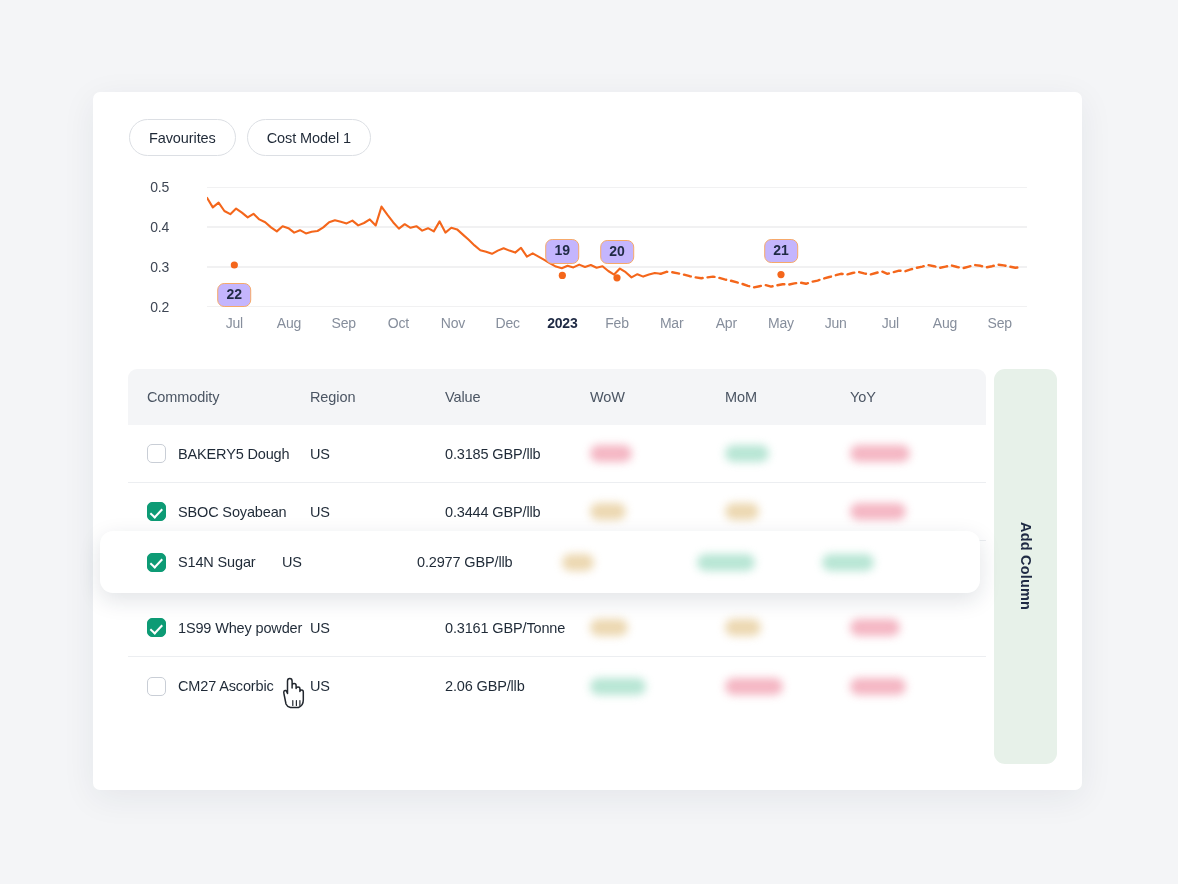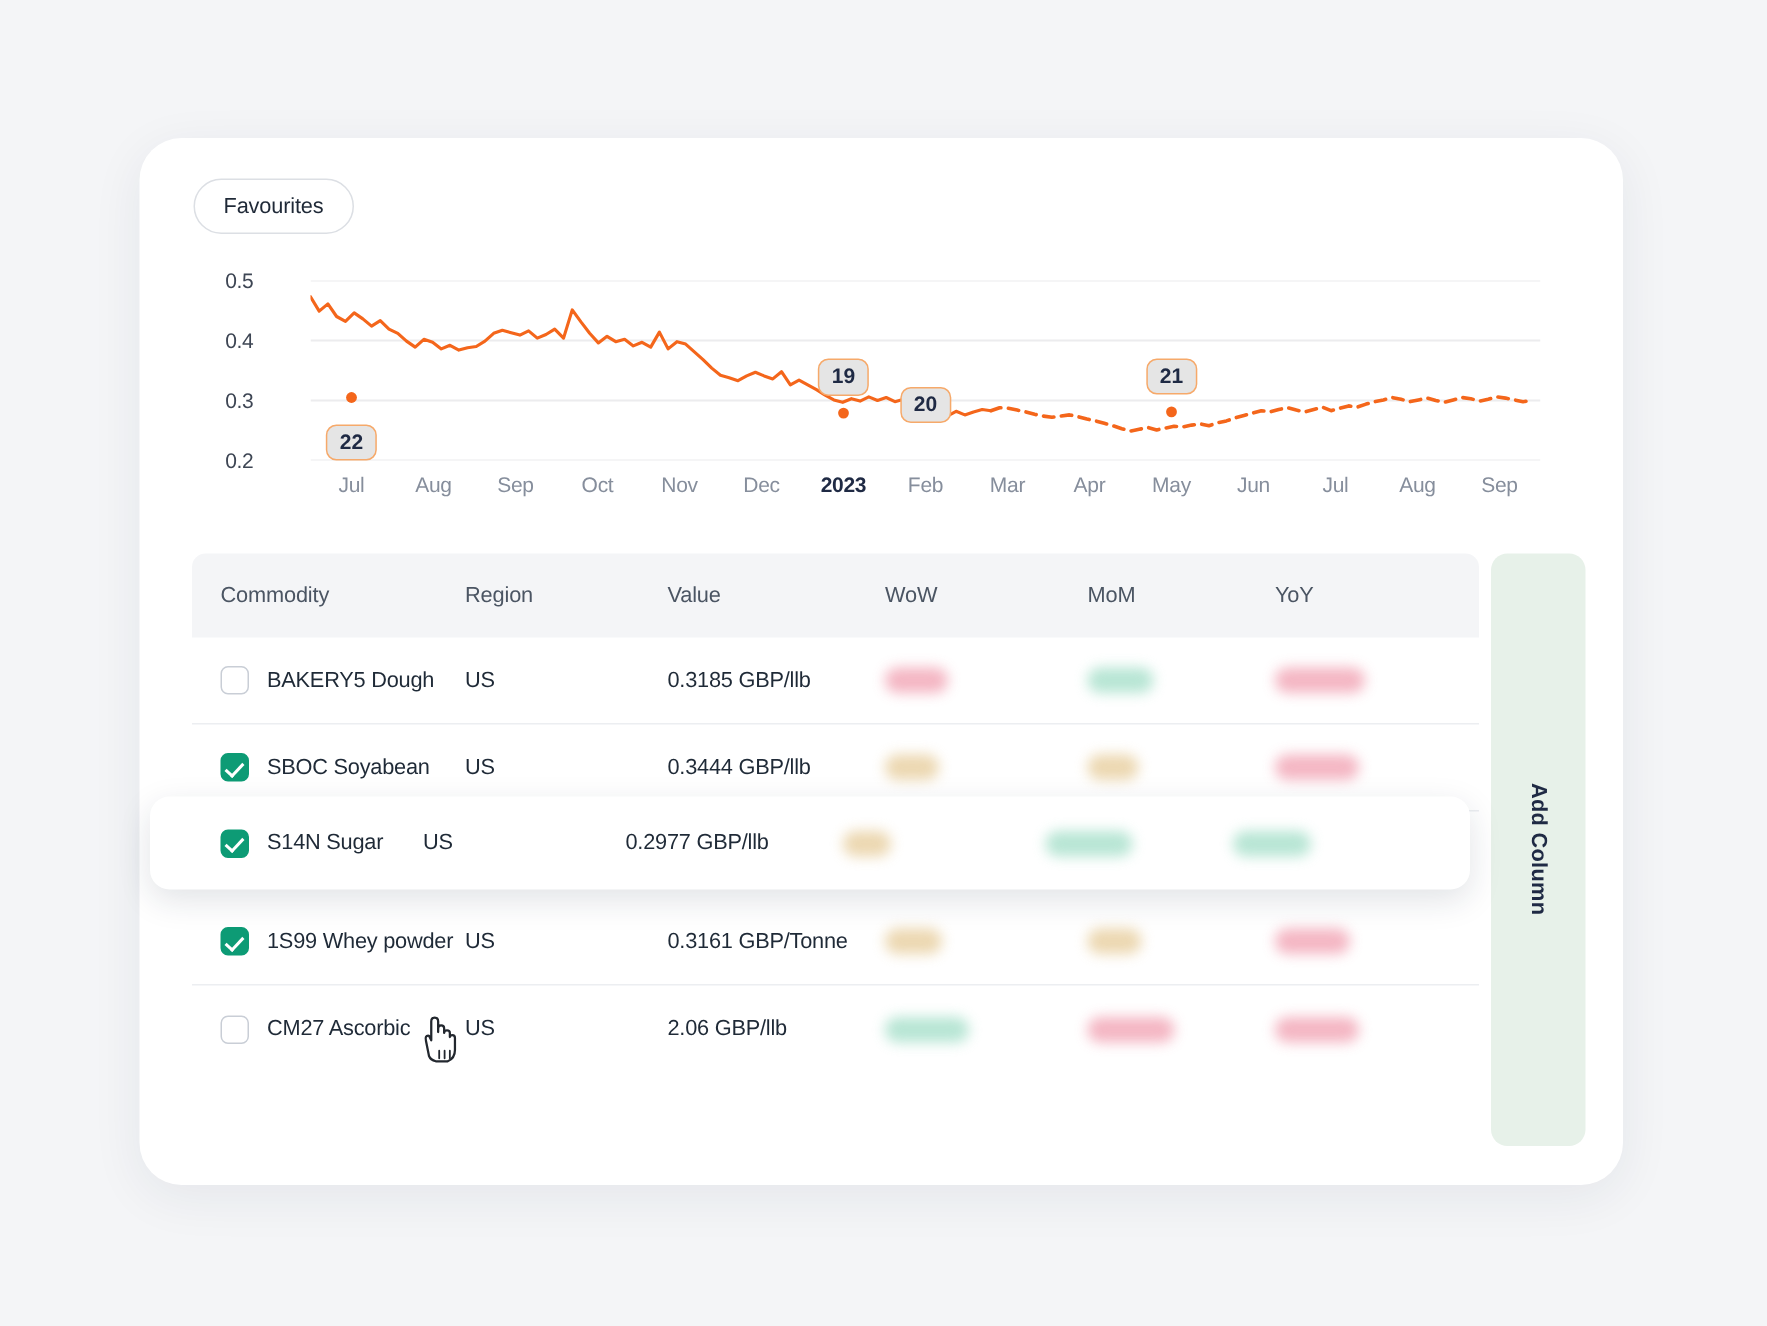--- a/index.html
+++ b/index.html
@@ -14,21 +14,21 @@
   }
 
   
   .card {
     position: absolute;
     left: 93px;
     top: 92px;
     width: 989px;
     height: 698px;
     background: #ffffff;
-    border-radius: 28px;
+    border-radius: 7px;
     box-shadow: 0 8px 34px rgba(30,40,70,0.07);
   }
 
   
   .tab-row {
     position: absolute;
     left: 36px;
     top: 27px;
     display: flex;
     align-items: center;
@@ -88,21 +88,21 @@
     left: 78px;
     top: 0;
     width: 820px;
     height: 120px;
   }
   .plot svg { display: block; }
 
   
   .chart-badge {
     position: absolute;
-    background: #e5e5e5;
+    background: #c4b5fd;
     border: 1.6px solid #f6a96a;
     border-radius: 7px;
     font-size: 14px;
     font-weight: bold;
     color: #1f2a44;
     padding: 3px 8px 4px;
     transform: translateX(-50%);
     cursor: pointer;
     line-height: 1.1;
   }
@@ -286,20 +286,23 @@
   }
 </style>
 </head>
 <body>
 
 <div class="card">
 
   <div class="tab-row">
     <div class="pill">
       <span>Favourites</span>
+    </div>
+    <div class="pill">
+      <span>Cost Model 1</span>
     </div>
   </div>
 
   <div class="chart-wrap">
     <div class="y-labels">
         <div class="y-label" style="top: 0px;">0.5</div>
         <div class="y-label" style="top: 40px;">0.4</div>
         <div class="y-label" style="top: 80px;">0.3</div>
         <div class="y-label" style="top: 120px; margin-left: 13px;">0.2</div>
       </div>
@@ -332,21 +335,21 @@
         <div class="x-label" style="left: 410px;">Feb</div>
         <div class="x-label" style="left: 464.667px;">Mar</div>
         <div class="x-label" style="left: 519.333px;">Apr</div>
         <div class="x-label" style="left: 574px;">May</div>
         <div class="x-label" style="left: 628.667px;">Jun</div>
         <div class="x-label" style="left: 683.333px;">Jul</div>
         <div class="x-label" style="left: 738px;">Aug</div>
         <div class="x-label" style="left: 792.667px;">Sep</div>
       </div>
   <div class="chart-badge" style="left: 433.333px; top: 52.4px;">19</div>
-      <div class="chart-badge" style="left: 488px; top: 71px;">20</div>
+      <div class="chart-badge" style="left: 488px; top: 53px;">20</div>
       <div class="chart-badge" style="left: 652px; top: 51.6px;">21</div>
       <div class="chart-badge" style="left: 105.333px; top: 96px;">22</div>
     </div>
 
   <div class="table">
     <div class="thead">
       <div class="c-commodity th">Commodity</div>
       <div class="c-region th">Region</div>
       <div class="c-value th">Value</div>
       <div class="c-wow th">WoW</div>

